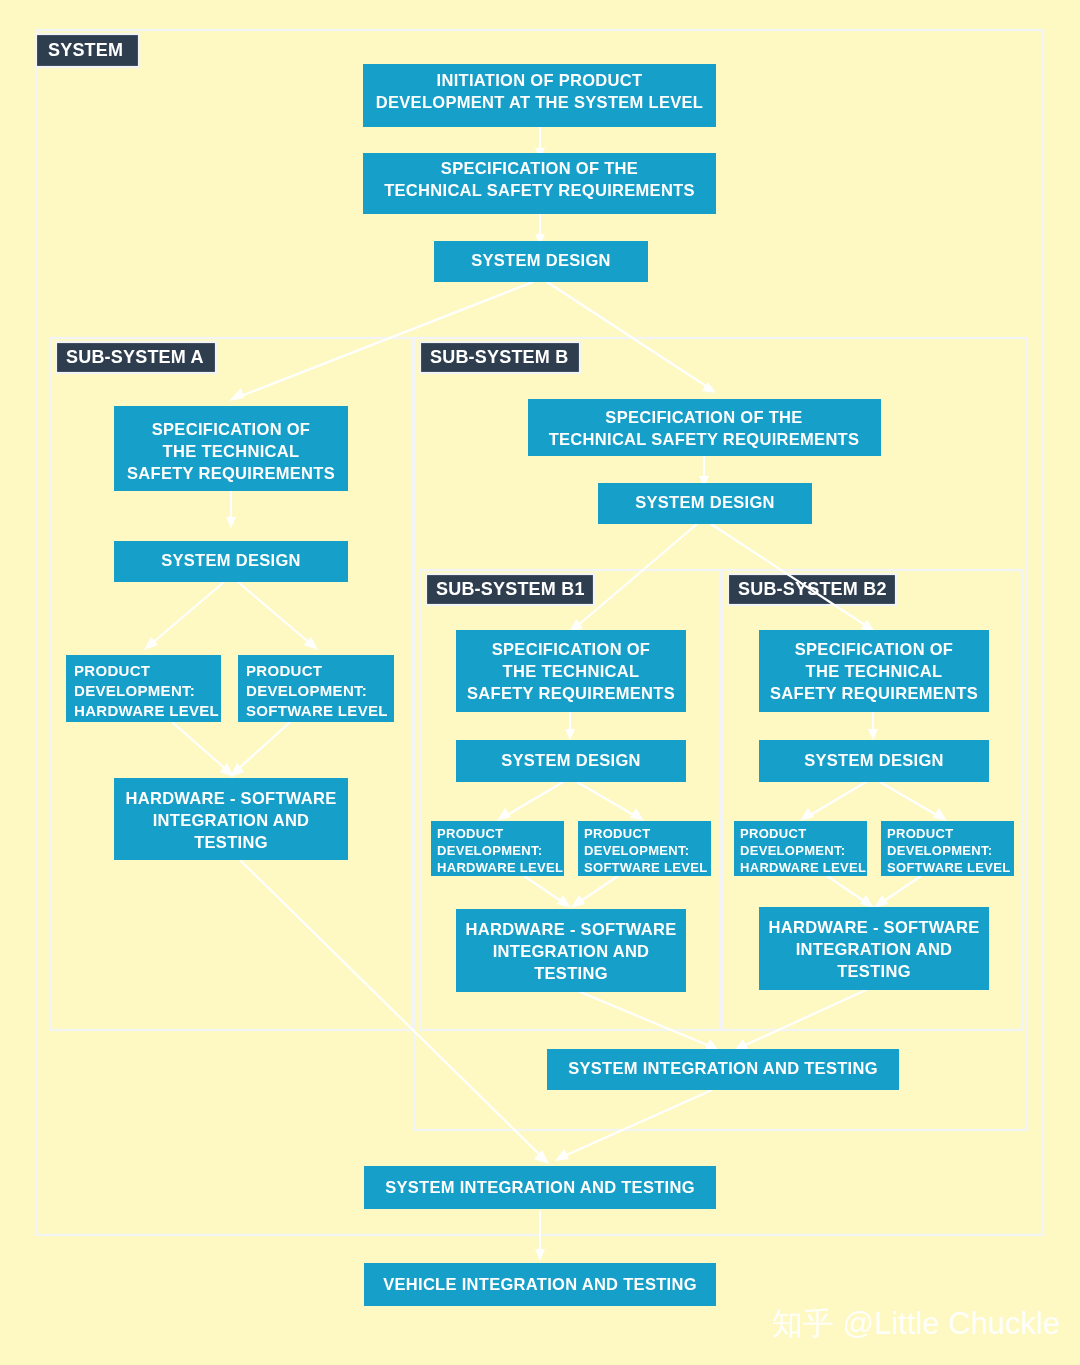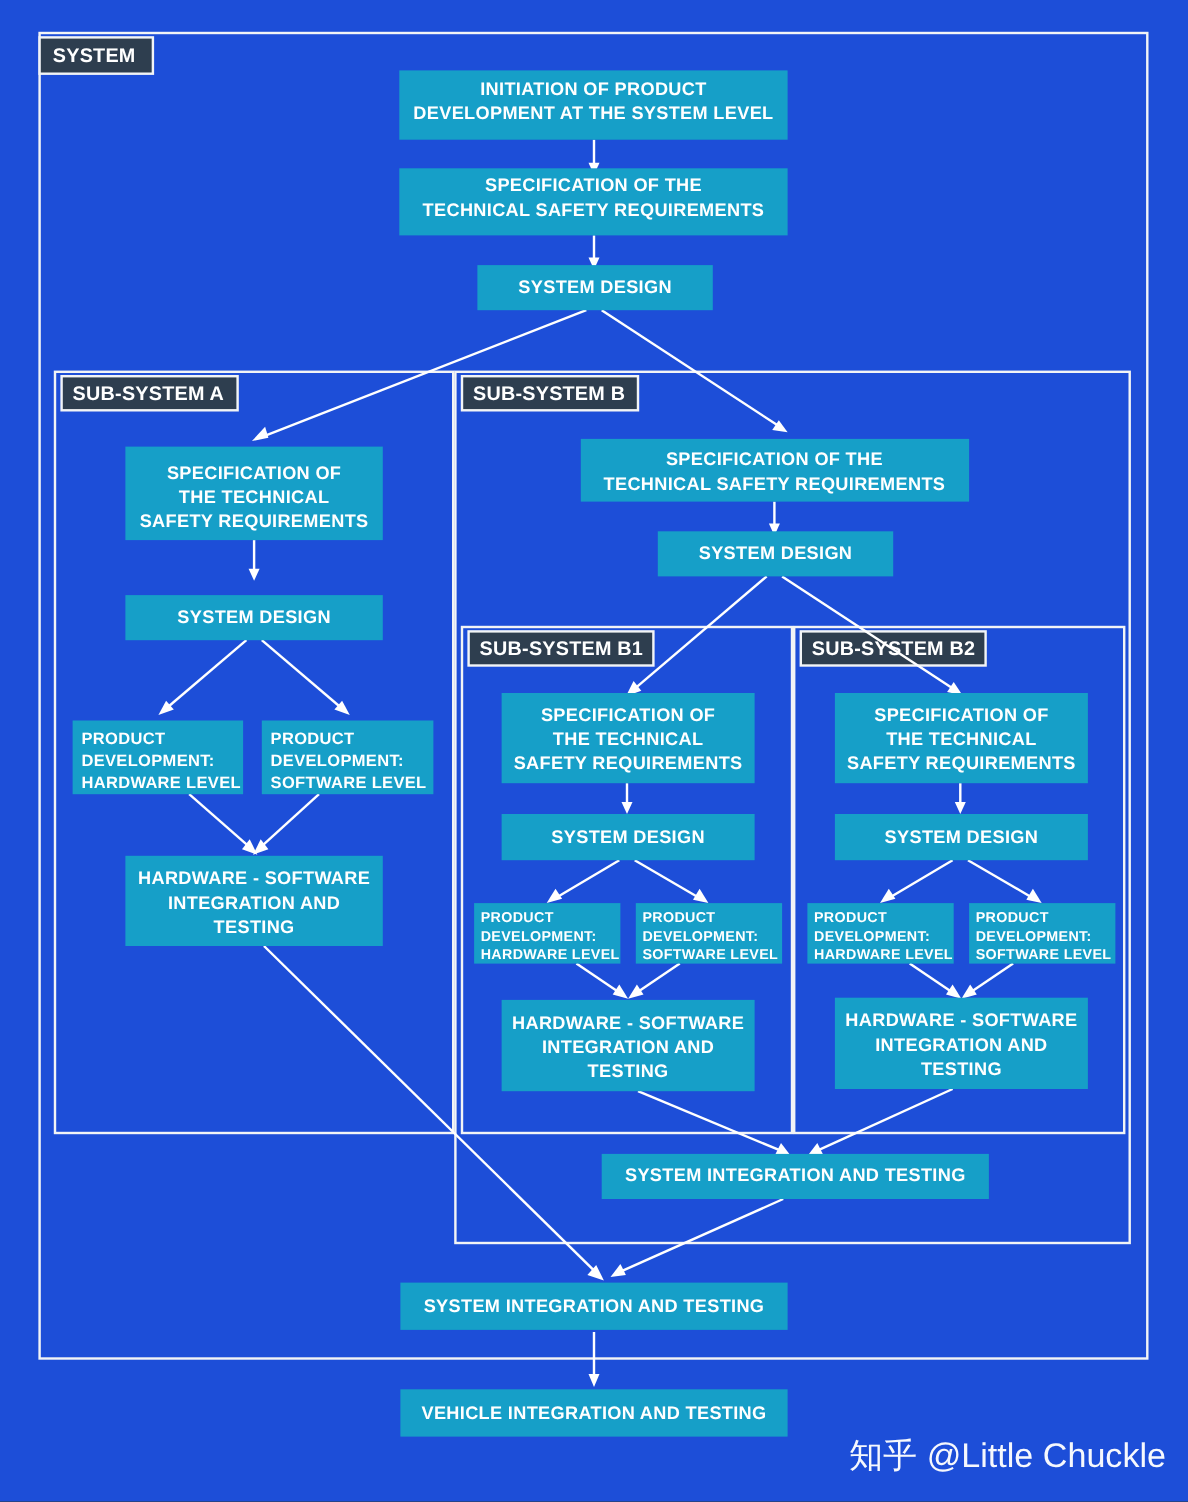--- a/index.html
+++ b/index.html
@@ -1,17 +1,17 @@
 <!DOCTYPE html>
 <html><head>
 <meta charset="utf-8">
 <style>
   html,body{margin:0;padding:0;background:#2e3e4f;}
   body{font-family:"Liberation Sans", sans-serif;}
-  #stage{position:relative;width:1080px;height:1365px;background:#1d4ed8;overflow:hidden;}
+  #stage{position:relative;width:1080px;height:1365px;background:#fef9c3;overflow:hidden;}
   svg#diagram{position:absolute;left:0;top:0;width:1080px;height:1365px;}
   .container-rect{fill:none;stroke:#f2f4f6;stroke-width:2.2;}
   .label-rect{fill:#2e3e4f;stroke:#f2f4f6;stroke-width:2.2;}
   .container-label{fill:#ffffff;font-size:18px;font-weight:600;letter-spacing:.2px;
                    dominant-baseline:middle;font-family:"Liberation Sans", sans-serif;}
   .node-rect{fill:#169fc8;}
   .node-text{fill:#ffffff;font-weight:700;letter-spacing:.3px;
              font-family:"Liberation Sans", sans-serif;}
   .t16{font-size:16.5px;}
   .t15{font-size:15px;}

